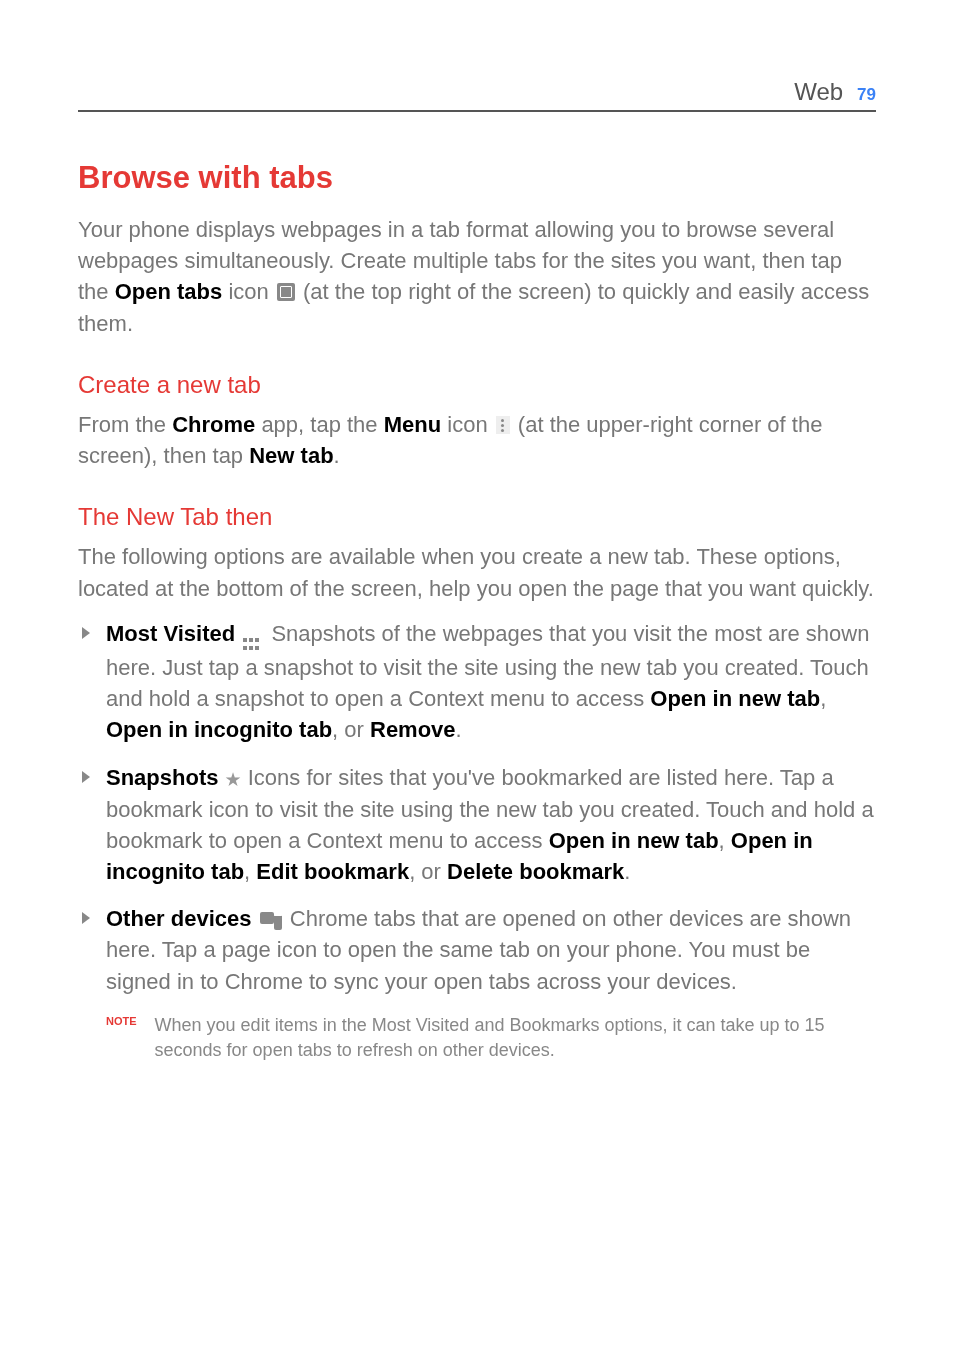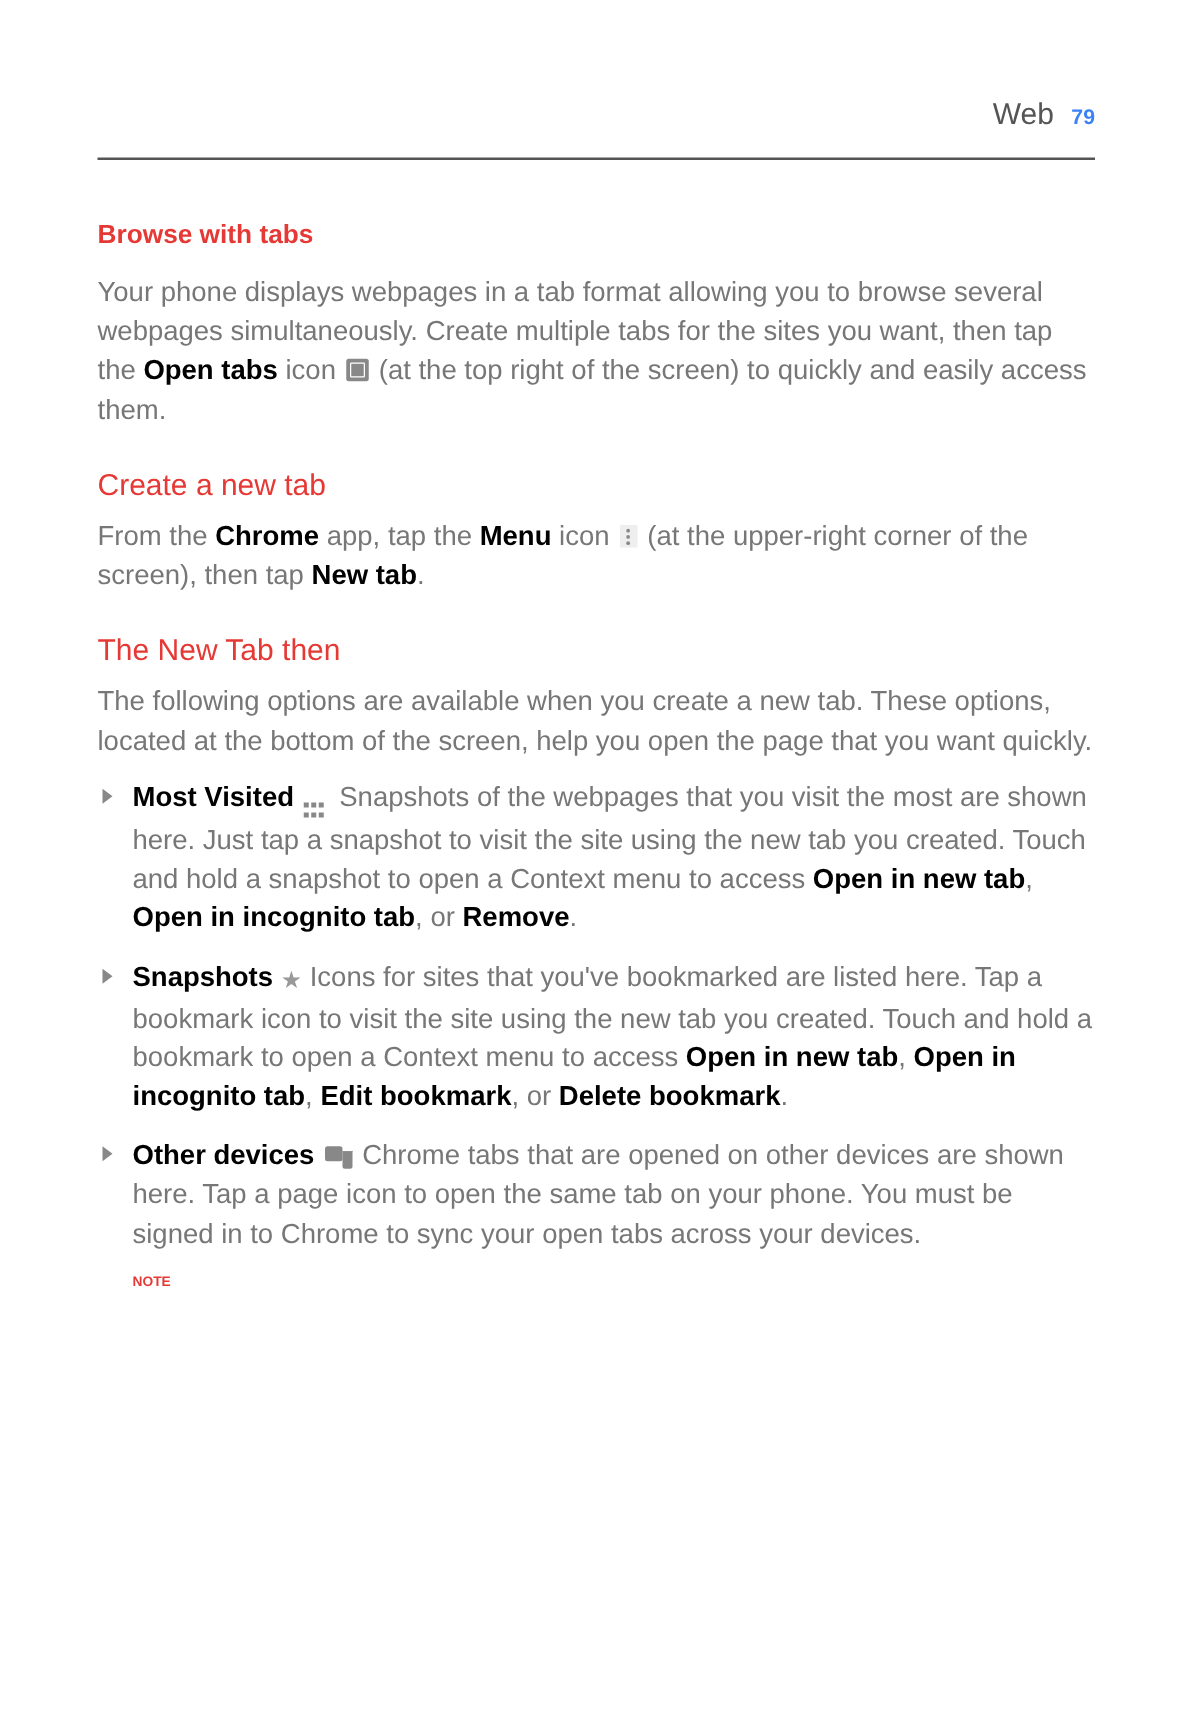--- a/index.html
+++ b/index.html
@@ -10,37 +10,37 @@
       font-family: Helvetica, Arial, sans-serif;
       color: #6a6a6a;
       padding: 78px 78px 0 78px;
       position: relative;
     }
     .header {
       display: flex;
       justify-content: flex-end;
       align-items: baseline;
       border-bottom: 2px solid #555;
-      padding-bottom: 20px;
+      padding-bottom: 4px;
       margin-bottom: 48px;
       gap: 14px;
     }
     .section-name {
       font-size: 24px;
       color: #555;
       font-weight: 400;
     }
     .page-num {
       font-size: 17px;
       font-weight: 700;
       color: #3b82f6;
     }
     .h1 {
       color: #e53935;
-      font-size: 21px;
+      font-size: 31px;
       font-weight: 600;
       margin-bottom: 18px;
     }
     .h2 {
       color: #e53935;
       font-size: 24px;
       font-weight: 400;
       margin-top: 32px;
       margin-bottom: 10px;
     }
@@ -213,15 +213,16 @@
   </div>
 
   <div class="bullet-item">
     <span class="bullet-triangle"></span>
     <span class="bold-dark">Other devices</span>
     <span class="inline-icon icon-devices"></span><span> Chrome tabs that are opened on other devices are shown here. Tap a page icon to open the same tab on your phone. You must be signed in to Chrome to sync your open tabs across your devices.</span>
   </div>
 
   <div class="note-row">
     <span class="note-label">NOTE</span>
+    <span class="note-text">When you edit items in the Most Visited and Bookmarks options, it can take up to 15 seconds for open tabs to refresh on other devices.</span>
   </div>
 
 </div>
 
 </body></html>

